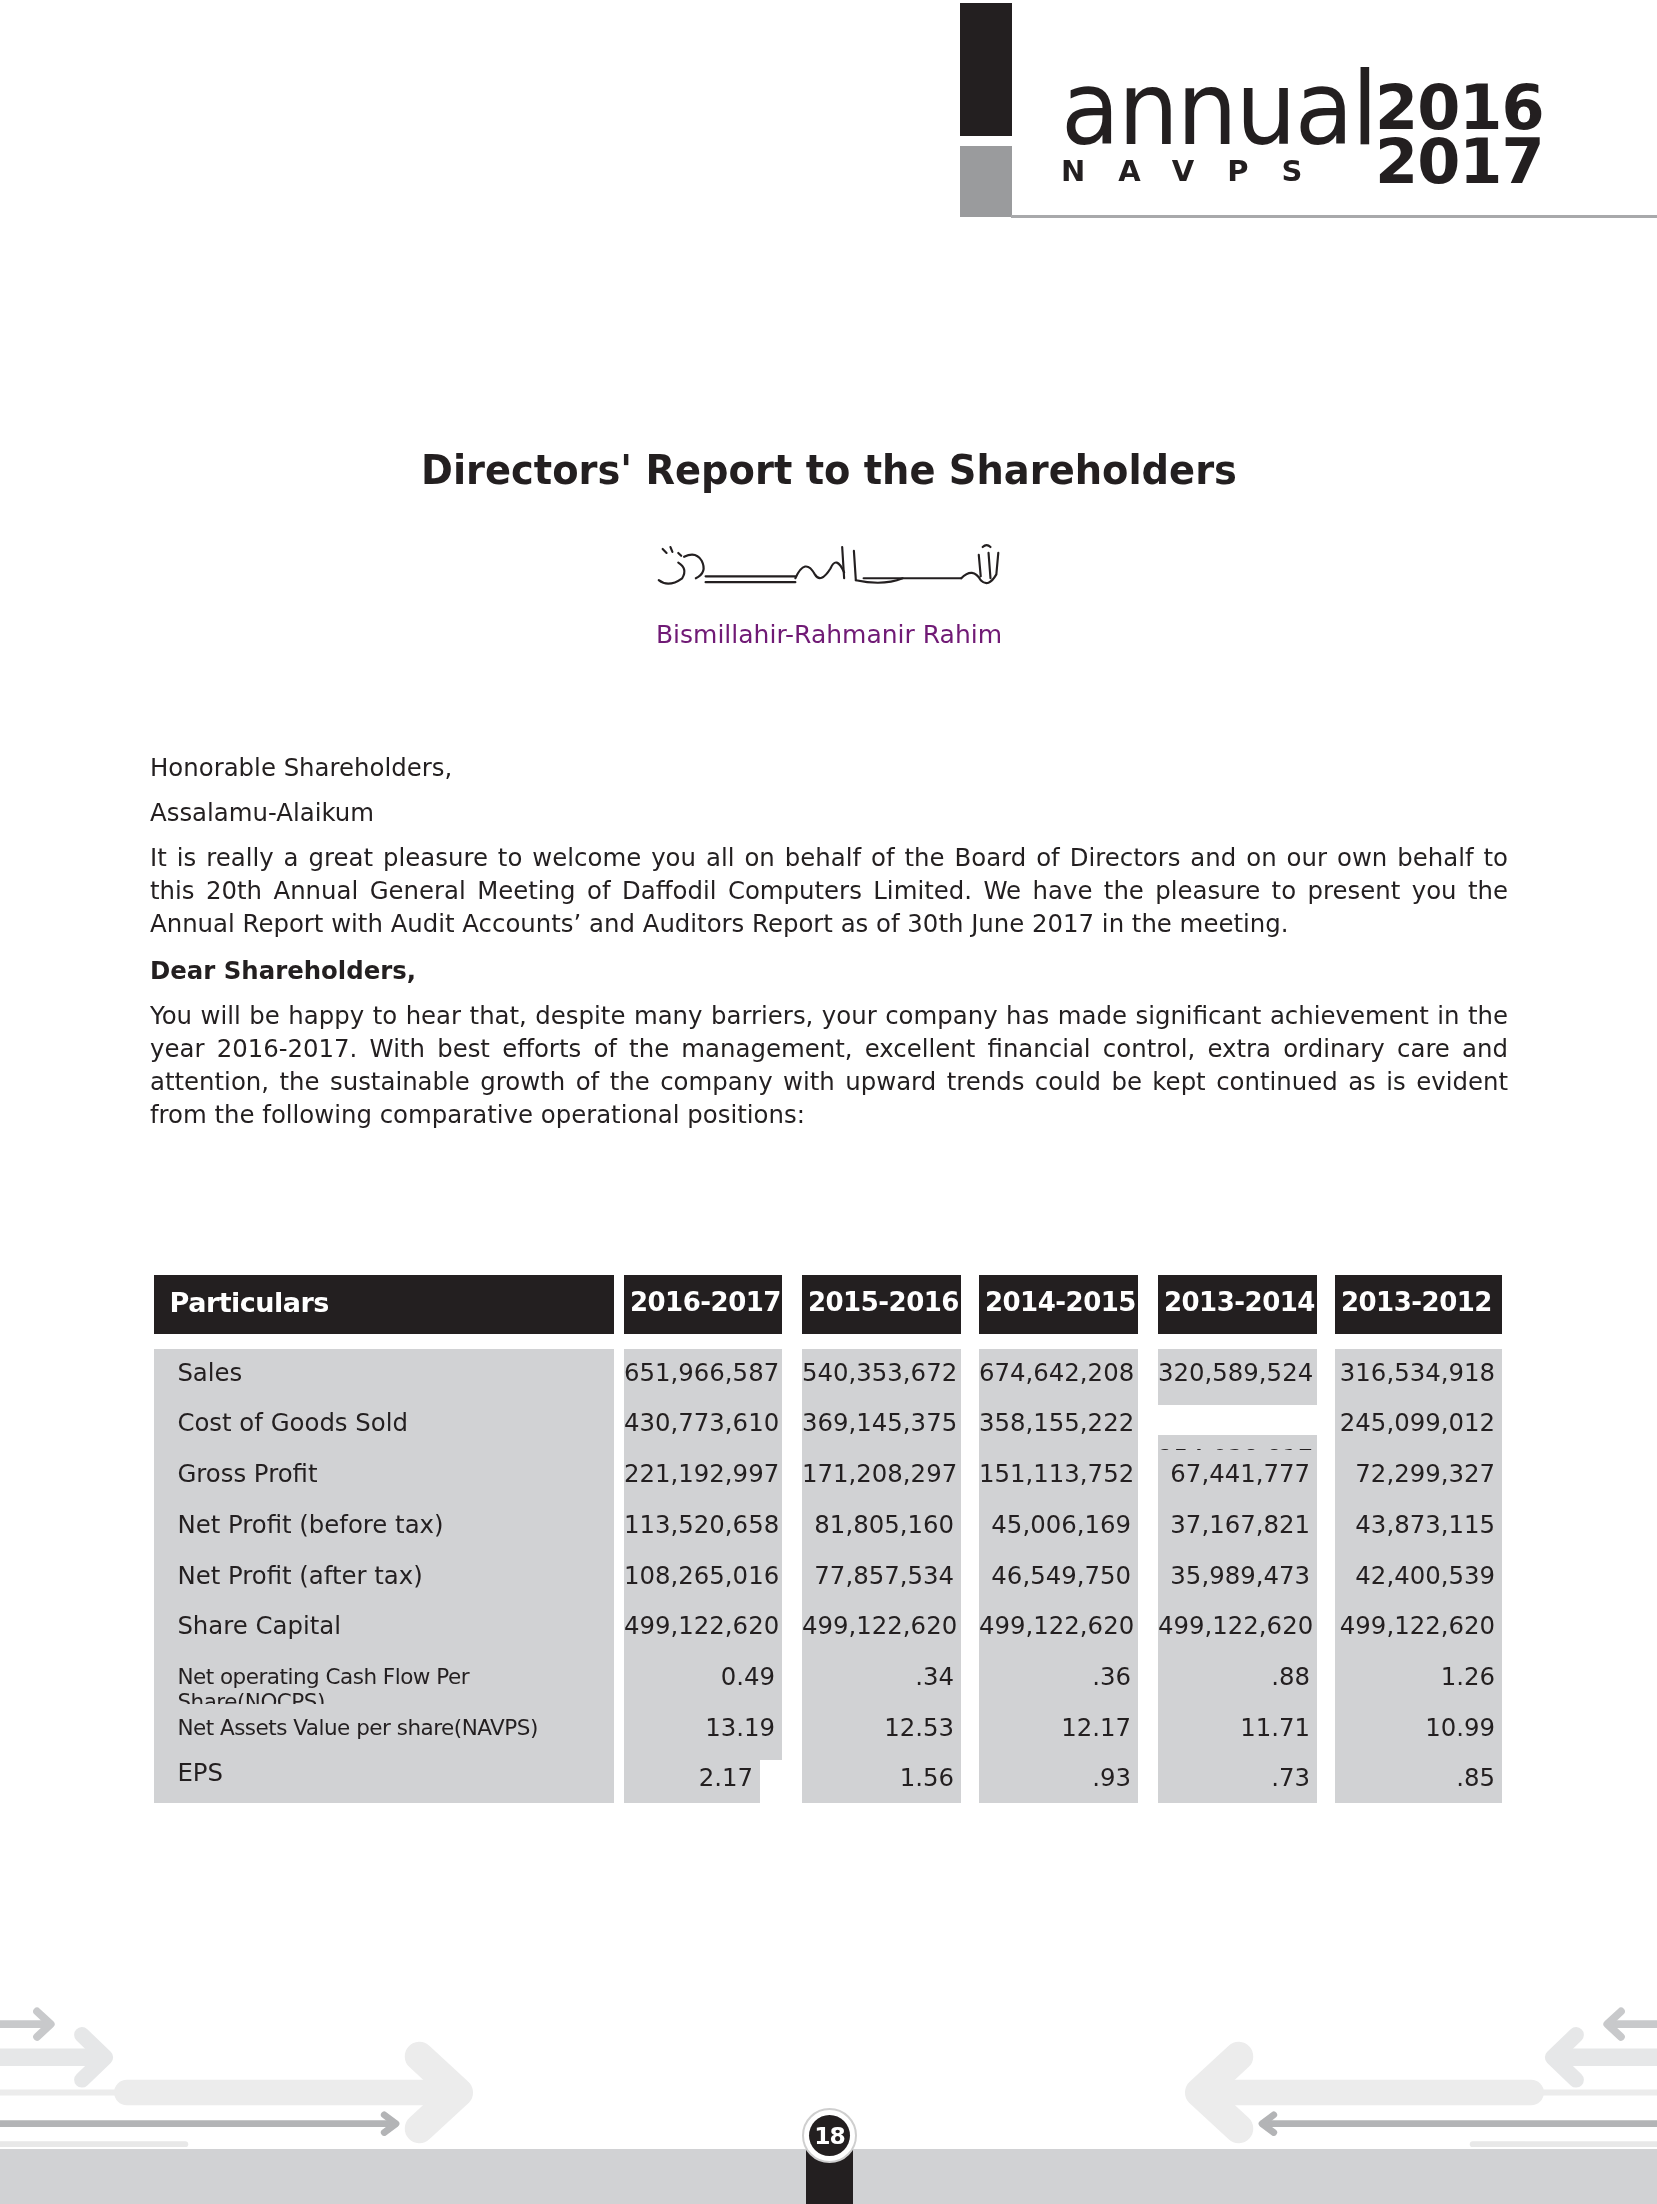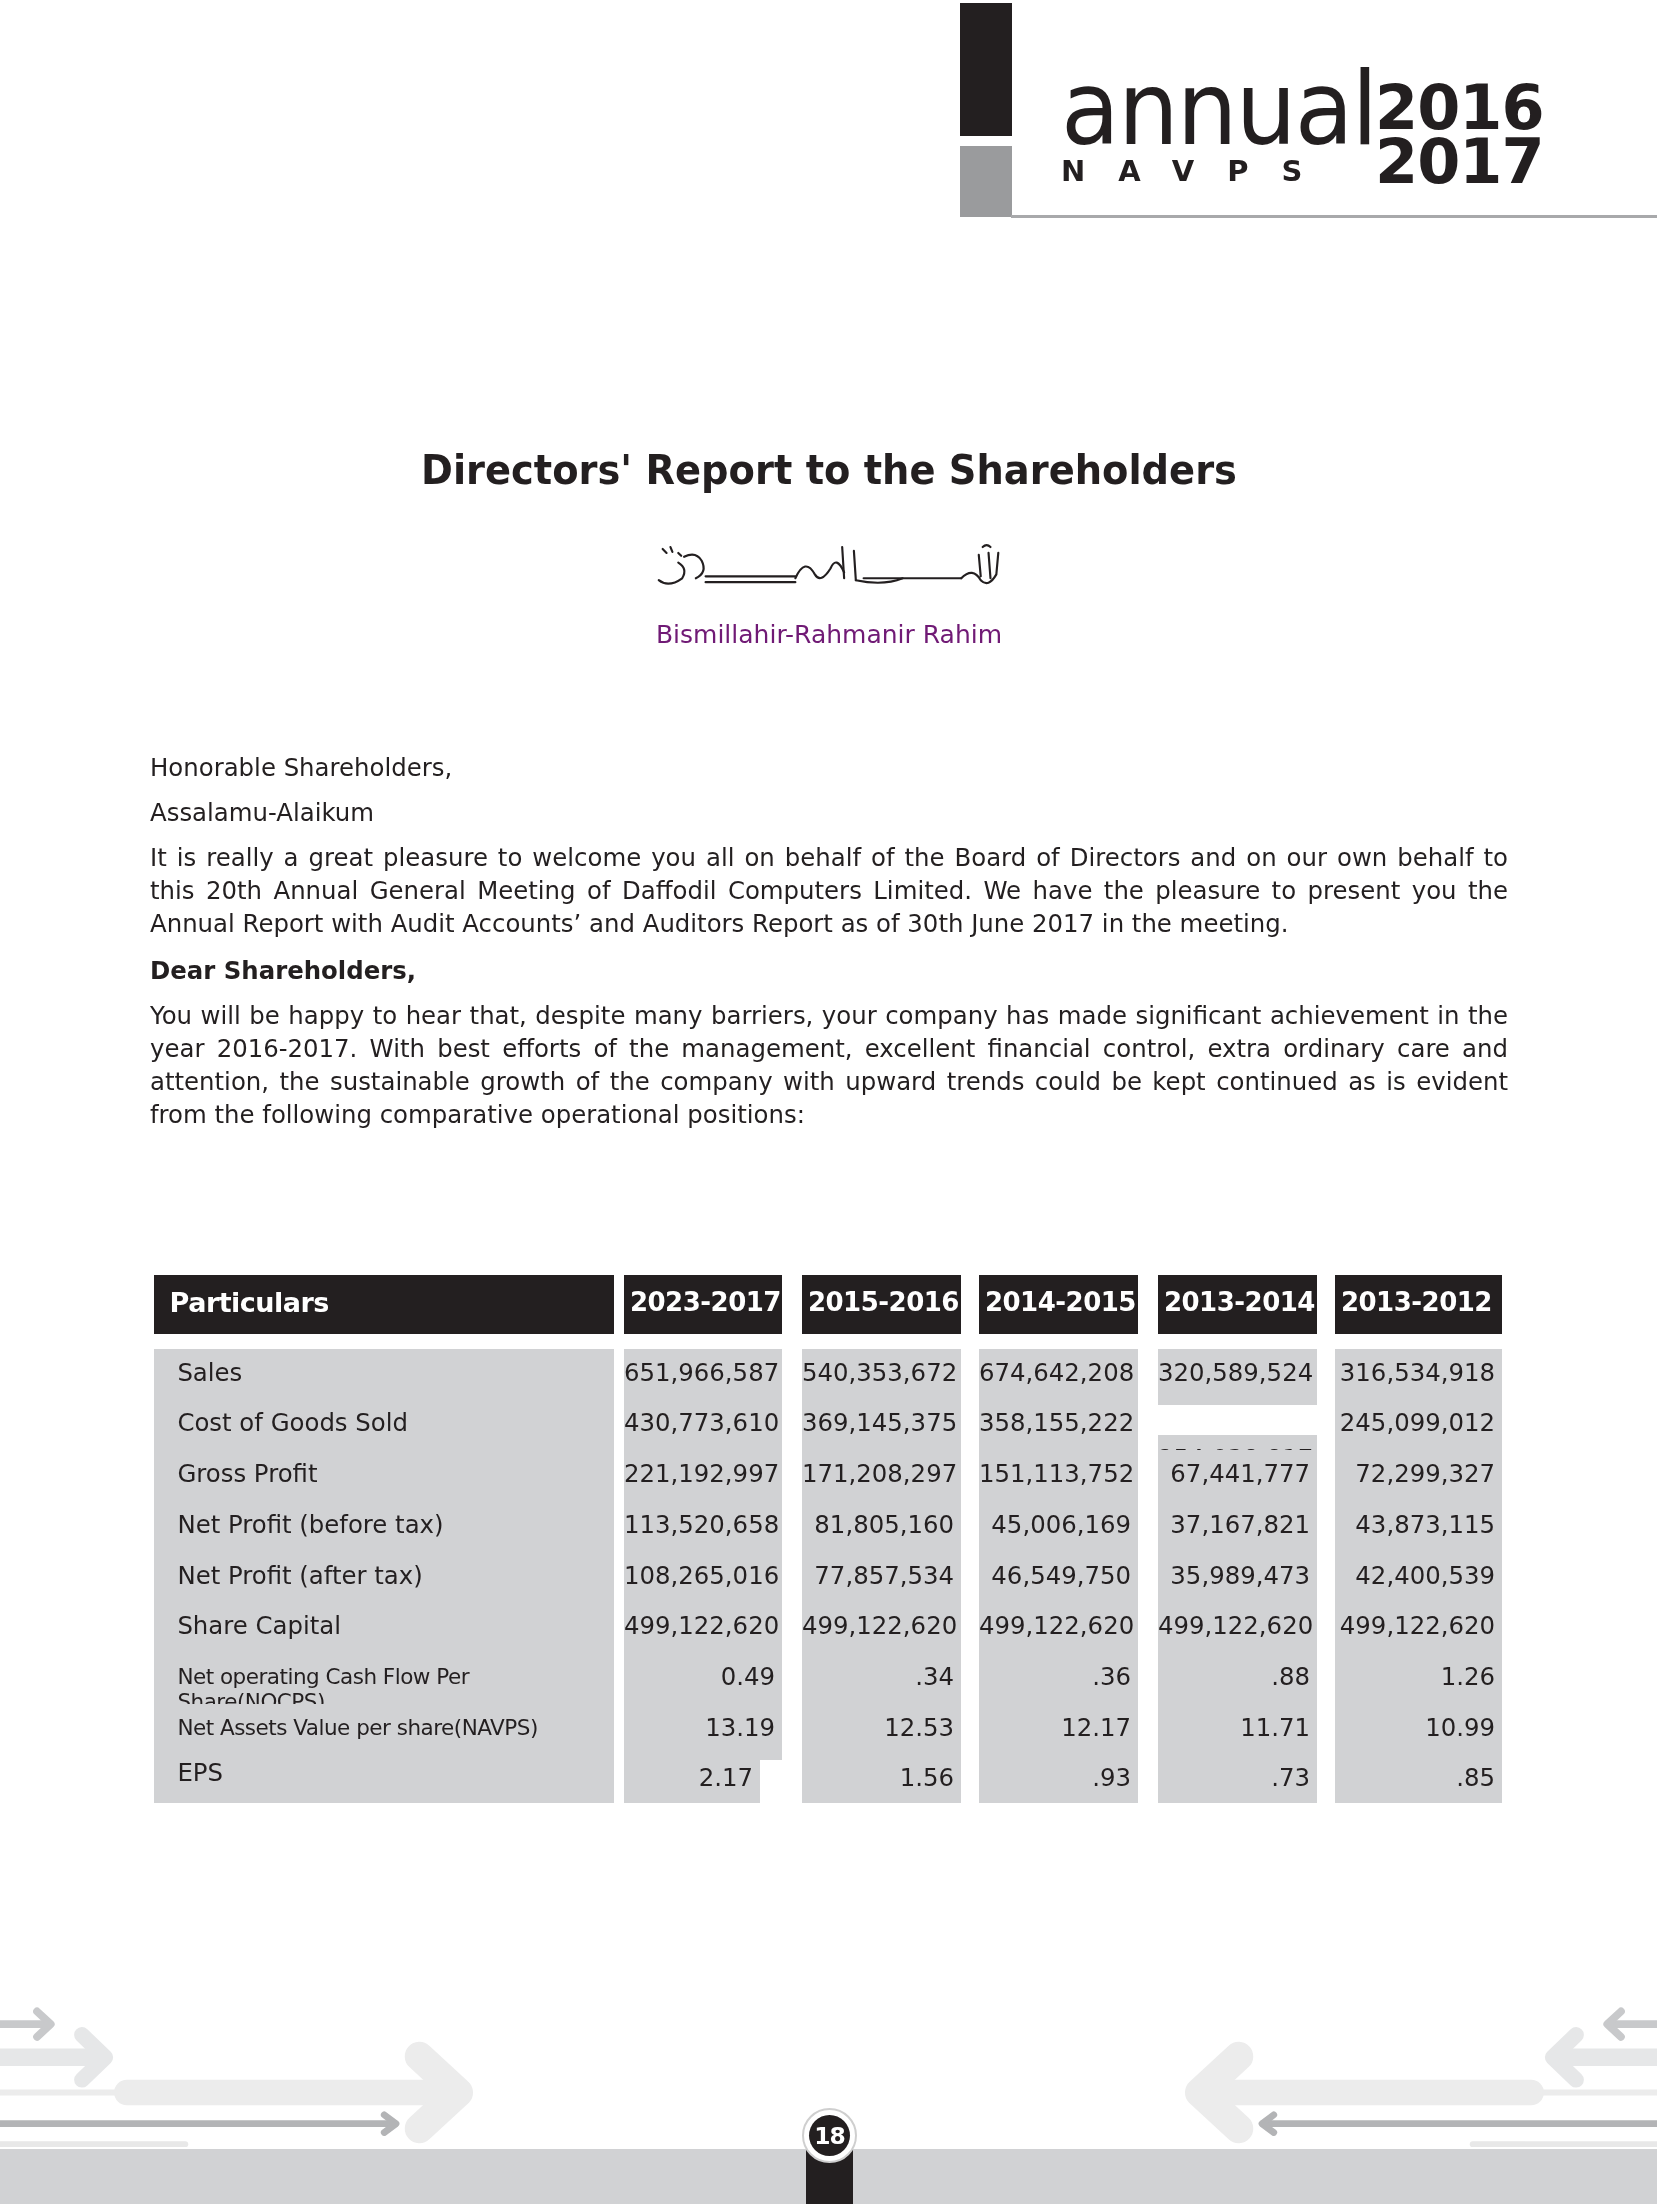--- a/index.html
+++ b/index.html
@@ -125,21 +125,21 @@
 <div class="body-text subhead">
     <p class="p">Dear Shareholders,</p>
   </div>
 <div class="body-text para2">
     <p class="p">You will be happy to hear that, despite many barriers, your company has made significant achievement in the year 2016-2017. With best efforts of the management, excellent financial control, extra ordinary care and attention, the sustainable growth of the company with upward trends could be kept continued as is evident from the following comparative operational positions:</p>
   </div>
 
 <div class="table">
 
   <div class="th particulars" style="left:154px;width:460px;">Particulars</div>
-  <div class="th" style="left:624px;width:158px;">2023-2017</div>
+  <div class="th" style="left:624px;width:158px;">2016-2017</div>
   <div class="th" style="left:802px;width:159px;">2015-2016</div>
   <div class="th" style="left:979px;width:159px;">2014-2015</div>
   <div class="th" style="left:1158px;width:159px;">2013-2014</div>
   <div class="th" style="left:1335px;width:167px;">2013-2012</div>
 
   <div class="td label" style="left:154px;width:460px;top:1349px;">Sales</div>
   <div class="td num" style="left:624px;width:158px;top:1349px;">651,966,587</div>
   <div class="td num" style="left:802px;width:159px;top:1349px;">540,353,672</div>
   <div class="td num" style="left:979px;width:159px;top:1349px;">674,642,208</div>
   <div class="td num" style="left:1158px;width:159px;top:1349px;">320,589,524</div>

